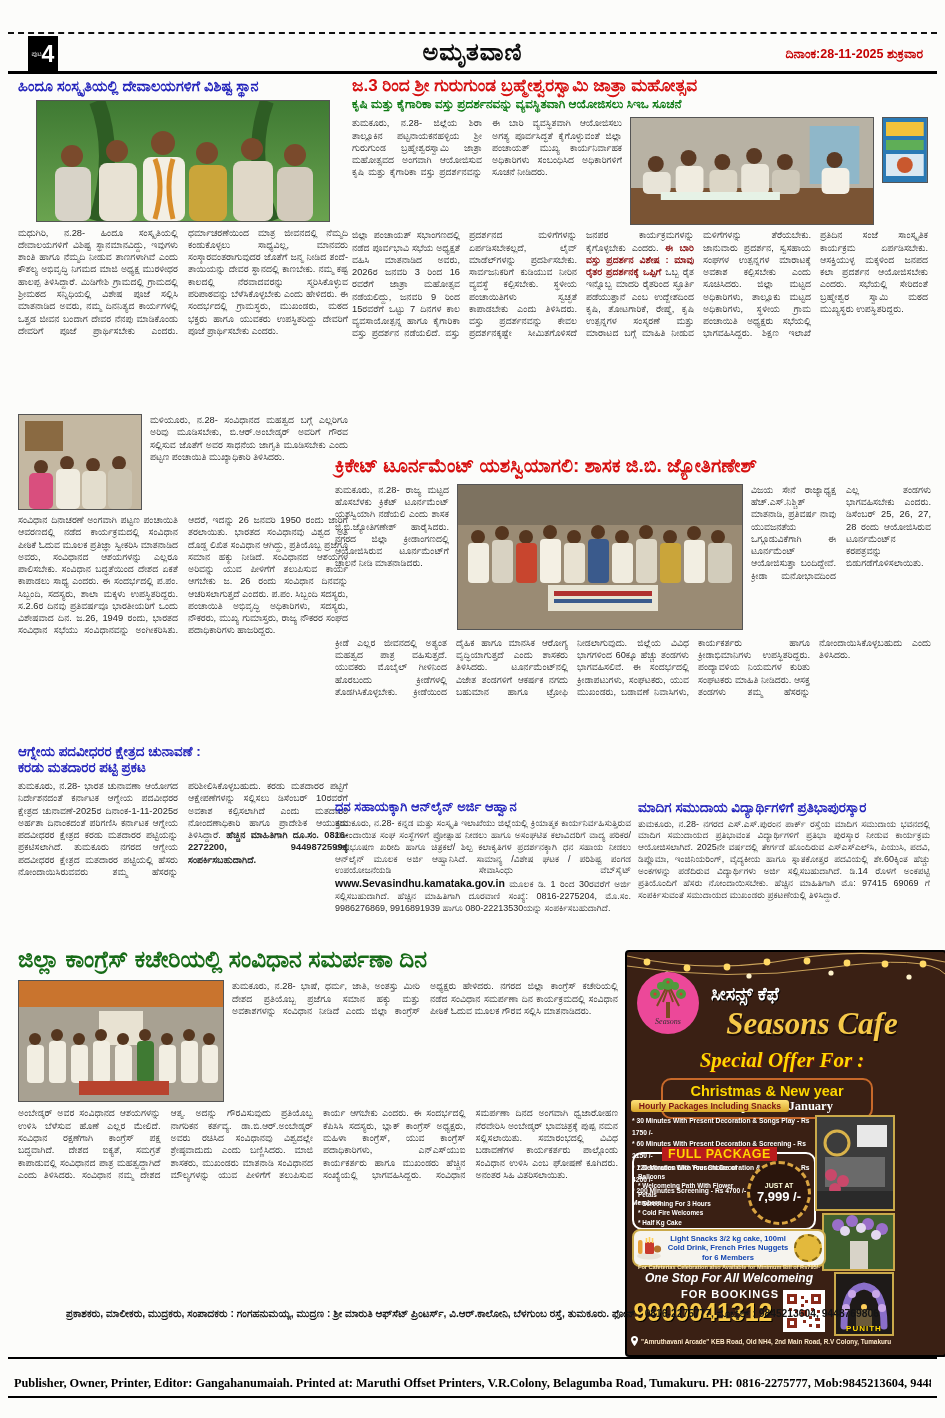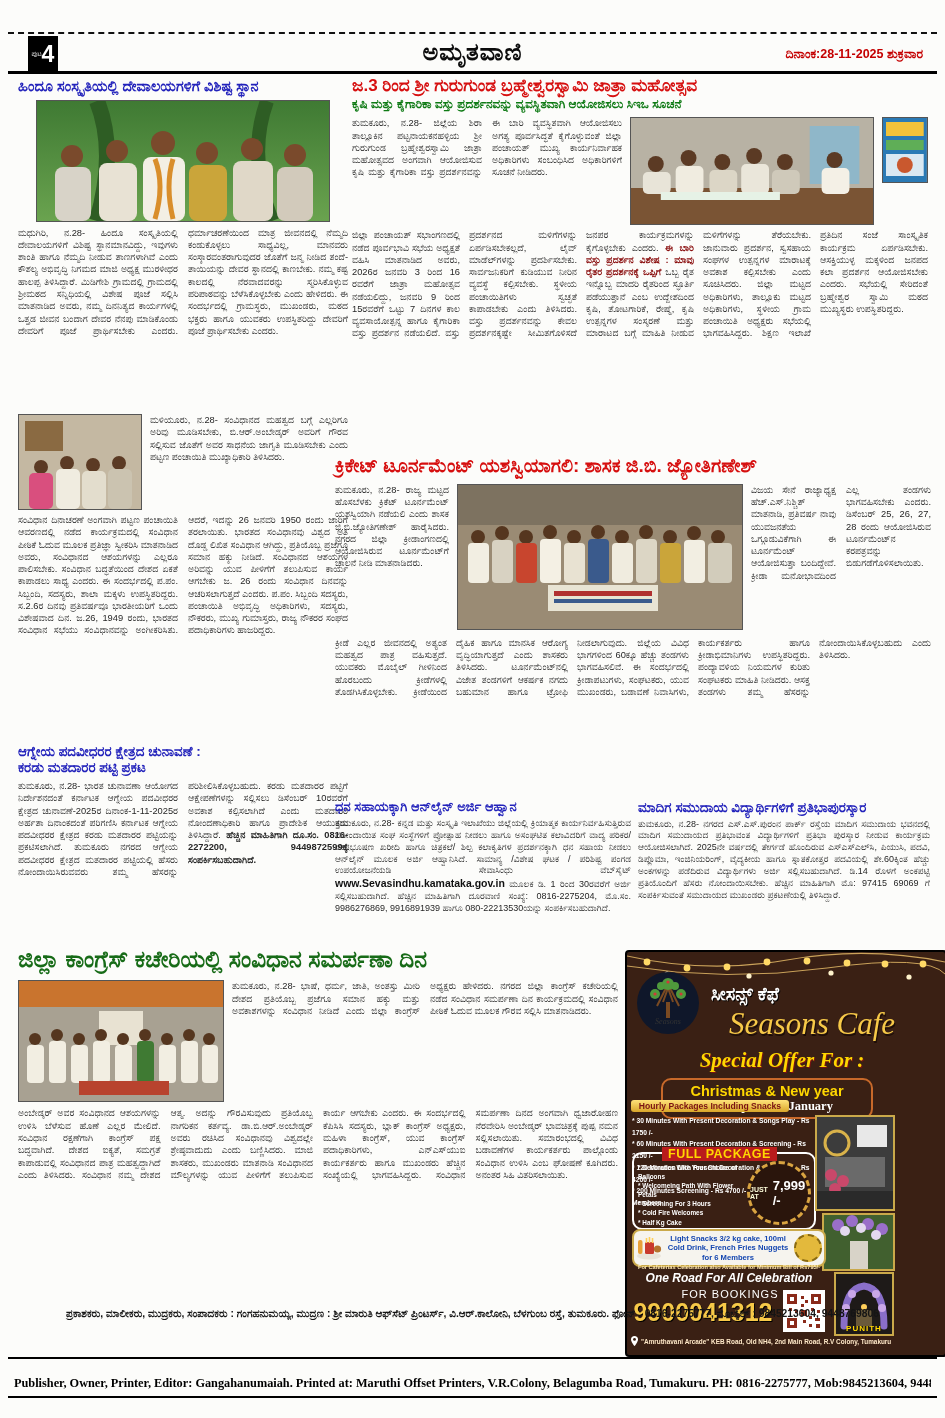--- a/index.html
+++ b/index.html
@@ -24,46 +24,46 @@
   .cols4{column-count:4;column-gap:10px;}
   .cols5{column-count:5;column-gap:9px;}
   .crosshead{color:#8a0f0f;font-weight:bold;}
   .boldsite{font-weight:bold;color:#111;font-size:10.5px;}
   .photo{background:#888;border:1px solid #555;overflow:hidden;}
   .photo svg{display:block;width:100%;height:100%;}
   
   .ad{position:absolute;left:625px;top:950px;width:318px;height:403px;background:#3a2014;
       border:2px solid #000;border-radius:4px;overflow:hidden;color:#fff;}
   .ad .lights{position:absolute;left:0;top:0;width:100%;height:34px;}
-  .ad .logo{position:absolute;left:10px;top:20px;width:62px;height:62px;background:#0f172a;border-radius:50%;}
+  .ad .logo{position:absolute;left:10px;top:20px;width:62px;height:62px;background:#ec4899;border-radius:50%;}
   .ad .kn-title{position:absolute;left:84px;top:32px;font-size:18px;font-weight:bold;color:#fff;text-shadow:1px 1px 0 #000;}
   .ad .en-title{position:absolute;left:60px;top:54px;width:250px;text-align:center;color:#f7c948;
-                font-family:"Liberation Serif",serif;font-style:italic;font-weight:normal;font-size:31px;text-shadow:1px 2px 0 #1c0d06;}
+                font-family:"Liberation Serif",serif;font-style:italic;font-weight:bold;font-size:31px;text-shadow:1px 2px 0 #1c0d06;}
   .ad .tagline{position:absolute;left:20px;top:96px;width:270px;text-align:center;color:#ffd700;
                font-family:"Liberation Serif",serif;font-weight:bold;font-style:italic;font-size:21px;text-shadow:1px 1px 0 #7a1212;}
   .ad .offerbox{position:absolute;left:34px;top:126px;width:200px;border:2px solid #c8692a;border-radius:10px;padding:3px 4px;text-align:center;}
   .ad .offer1{color:#ffd700;font-weight:bold;font-size:14.5px;}
   .ad .offer2{color:#fff;font-weight:bold;font-size:12.5px;font-family:"Liberation Serif",serif;}
   .ad .banner{position:absolute;left:4px;top:148px;width:158px;background:linear-gradient(180deg,#ffe27a,#d9a62a);
               color:#7a1212;font-weight:bold;font-size:8.6px;text-align:center;border-radius:3px;padding:1px 0;}
   .ad .pkgs{position:absolute;left:5px;top:163px;width:182px;font-size:6.7px;font-weight:bold;line-height:1.75;color:#fff;}
   .ad .fullbox{position:absolute;left:5px;top:200px;width:180px;height:74px;border:2px solid #fff;border-radius:10px;}
   .ad .fullhead{position:absolute;left:28px;top:-7px;background:#b91c1c;color:#ffd700;font-weight:bold;font-size:12.5px;padding:0 6px;letter-spacing:.5px;}
   .ad .fullitems{position:absolute;left:4px;top:9px;width:112px;font-size:6.4px;font-weight:bold;line-height:1.42;color:#fff;}
   .ad .badge{position:absolute;right:3px;bottom:3px;width:58px;height:58px;border-radius:50%;
-             background:#2a150c;border:3px dashed #d9a441;display:flex;flex-direction:row;align-items:center;justify-content:center;}
+             background:#2a150c;border:3px dashed #d9a441;display:flex;flex-direction:column;align-items:center;justify-content:center;}
   .ad .badge .b1{font-size:7px;font-weight:bold;color:#ffd;}
   .ad .badge .b2{font-size:13px;font-weight:bold;color:#fff;}
   .ad .snackbox{position:absolute;left:5px;top:277px;width:186px;height:32px;background:#f6f4ee;border-radius:8px;
                 border:2px solid #caa94a;display:flex;align-items:center;gap:3px;padding:1px 2px;}
   .ad .snacktext{color:#1446b0;font-weight:bold;font-size:7.6px;line-height:1.2;text-align:center;flex:1;}
   .ad .seal{width:24px;height:24px;border-radius:50%;background:#e3b93c;border:2px dashed #8a6a10;flex:0 0 auto;}
   .ad .cafeline{position:absolute;left:4px;top:312px;width:196px;text-align:center;color:#ffe9b0;font-size:5.6px;font-weight:bold;}
   .ad .onestop{position:absolute;left:4px;top:319px;width:196px;text-align:center;color:#fff;font-weight:bold;font-style:italic;font-size:12px;}
-  .ad .forbook{position:absolute;left:28px;top:336px;width:150px;text-align:center;color:#fff;font-weight:normal;font-size:11px;letter-spacing:1px;}
+  .ad .forbook{position:absolute;left:28px;top:336px;width:150px;text-align:center;color:#fff;font-weight:bold;font-size:11px;letter-spacing:1px;}
   .ad .phone{position:absolute;left:0px;top:346px;width:152px;text-align:center;color:#f7c948;font-weight:bold;font-size:25px;text-shadow:1px 1px 0 #000;}
   .ad .qr{position:absolute;left:156px;top:338px;width:42px;height:42px;background:#fff;border-radius:4px;}
   .ad .address{position:absolute;left:4px;top:384px;width:310px;color:#ffe9c8;font-size:6.4px;font-weight:bold;display:flex;align-items:center;gap:3px;}
   .ad .adphoto{position:absolute;border:2px solid #caa94a;background:#0369a1;overflow:hidden;}
   .ad .punith-label{position:absolute;left:0;bottom:1px;width:100%;text-align:center;color:#ffd700;font-weight:bold;font-size:8px;letter-spacing:1px;}
   
   .foot-rule-a{position:absolute;left:8px;right:8px;top:1357px;height:2px;background:#000;}
   .foot-kn{position:absolute;left:14px;right:14px;top:1308px;font-size:10.3px;font-weight:bold;color:#151515;text-align:center;white-space:nowrap;overflow:hidden;}
   .foot-en{position:absolute;left:14px;right:14px;top:1376px;font-size:12.3px;font-weight:bold;color:#000;
            font-family:"Liberation Serif",serif;text-align:center;white-space:nowrap;overflow:hidden;}
@@ -417,21 +417,21 @@
             <line x1="13.5" y1="7" x2="13.5" y2="1"></line>
             <line x1="16.5" y1="7" x2="16.5" y2="2"></line>
           </g>
         <rect x="2" y="4" width="4.5" height="14" rx="2" fill="#e8a13a"></rect>
         <circle cx="21.5" cy="13" r="3.6" fill="#b5742e"></circle>
       </svg>
       <div class="snacktext">Light Snacks 3/2 kg cake, 100ml Cold Drink, French Fries Nuggets for 6 Members</div>
       <div class="seal"></div>
     </div>
     <div class="cafeline">For Cafeterias Celebration also Available for Minimum Bill of Rs795/-</div>
-    <div class="onestop">One Road For All Celebration</div>
+    <div class="onestop">One Stop For All Welcomeing</div>
     <div class="forbook">FOR BOOKINGS</div>
     <div class="phone">9900041312</div>
     <div class="qr">
       <svg viewBox="0 0 42 42">
         <rect width="42" height="42" fill="#fff"></rect>
         <g fill="#8a2a1a">
           <rect x="4" y="4" width="10" height="10"></rect>
             <rect x="28" y="4" width="10" height="10"></rect>
             <rect x="4" y="28" width="10" height="10"></rect>
           <rect x="7" y="7" width="4" height="4" fill="#fff"></rect>

